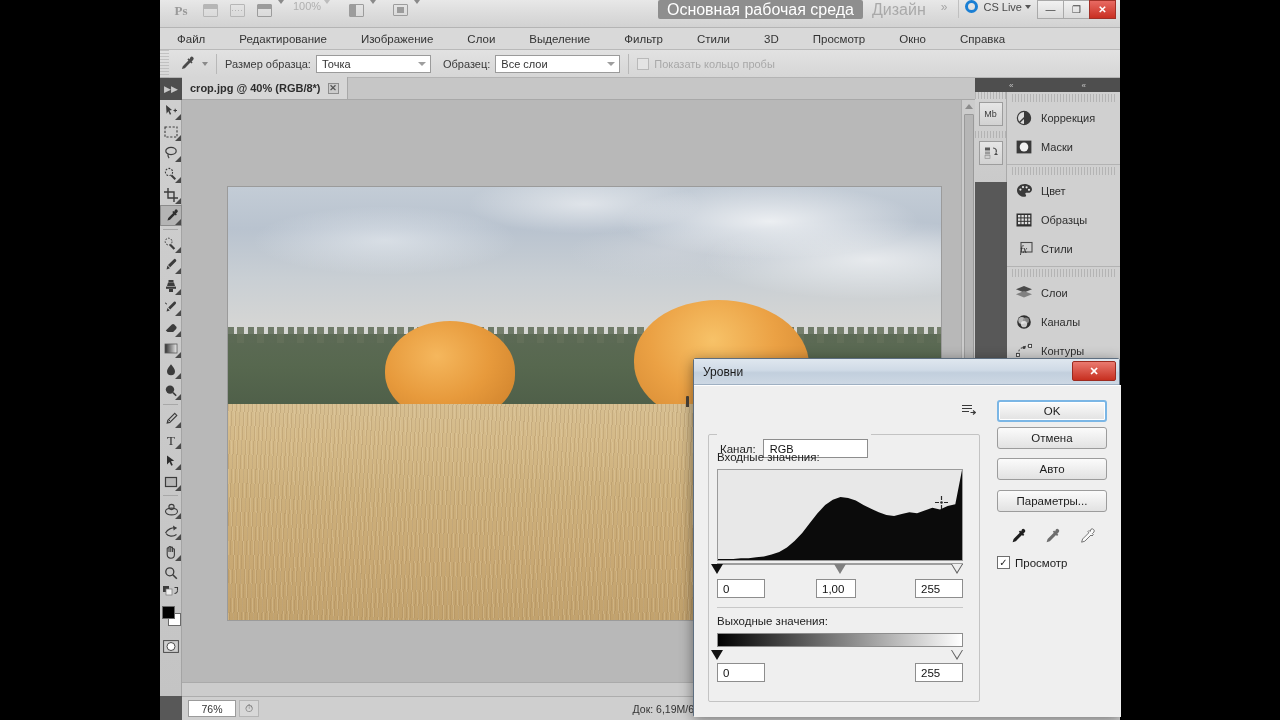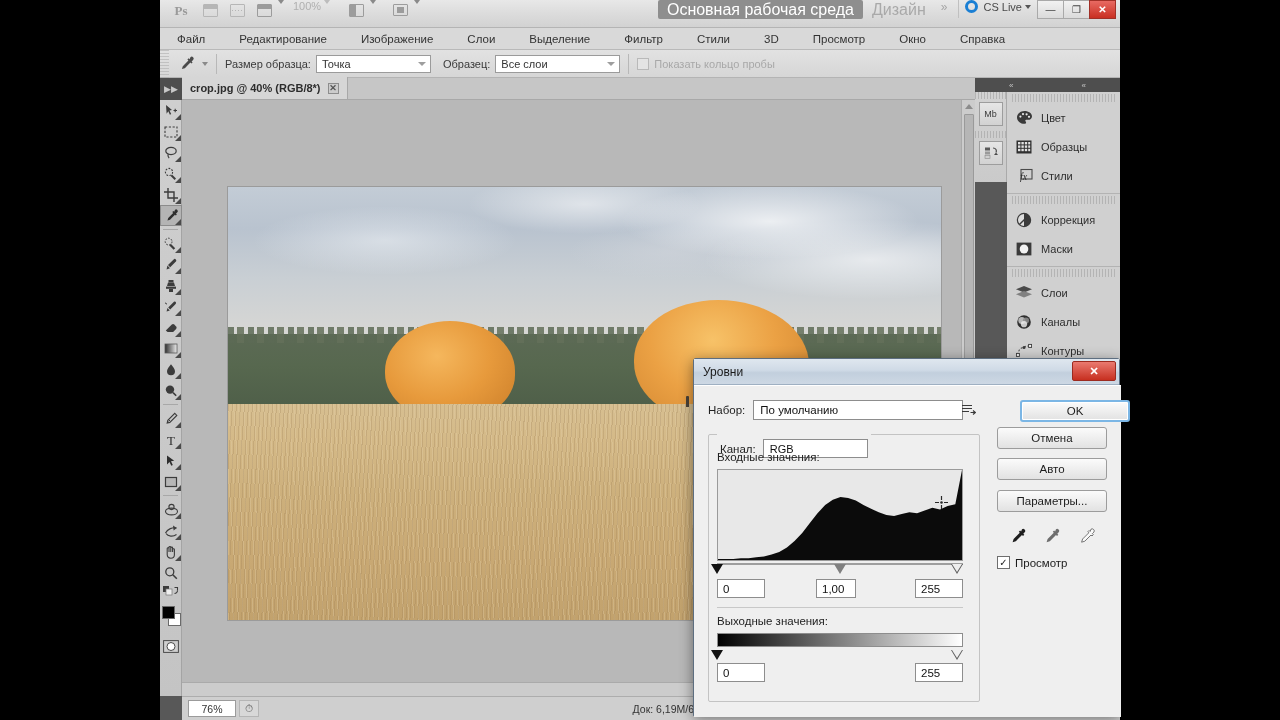--- a/index.html
+++ b/index.html
@@ -379,21 +379,21 @@
   #out-f1 { left:8px; top:228px; width:48px; }
   #out-f2 { left:206px; top:228px; width:48px; }
 
   .lv-btn {
     position:absolute; left:303px; width:110px; height:22px;
     background:linear-gradient(180deg,#fbfbfb,#e2e2e2);
     border:1px solid #9c9c9c; border-radius:3px;
     display:flex;align-items:center;justify-content:center;
     font-size:11.5px;color:#1c1c1c;
   }
-  .lv-btn.primary { border:2px solid #7bb6e5; box-shadow:inset 0 0 0 1px #fff;margin-left:23px; }
+  .lv-btn.primary { border:2px solid #7bb6e5; box-shadow:inset 0 0 0 1px #fff; }
   #btn-ok { top:14px; }
   #btn-cancel { top:41px; }
   #btn-auto { top:72px;text-align:center; }
   #btn-options { top:104px; }
   #eyedroppers { position:absolute; left:306px; top:138px; width:104px; height:26px;
                  display:flex;align-items:center;justify-content:space-around; }
   #preview-row { position:absolute; left:303px; top:170px; display:flex;align-items:center; }
   #preview-chk {
     width:13px;height:13px;border:1px solid #6e6e6e;background:#fff;
     display:flex;align-items:center;justify-content:center;
@@ -731,20 +731,43 @@
         </svg>
     </div>
   </div>
   <div id="rdock-iconcol-dark"></div>
 
   <div id="rdock-panel">
     <div class="pgroup">
       <div class="pgrip"></div>
       <div class="prow">
         <span class="pico">
+          <svg width="16" height="16" viewBox="0 0 16 16">
+              <circle cx="8" cy="8" r="6.6" fill="#ddd" stroke="#3a3a3a" stroke-width="1.2"></circle>
+              <path d="M8 1.4A6.6 6.6 0 0 1 8 14.6z" fill="#3a3a3a"></path>
+              <path d="M3.4 12.6L12.6 3.4" stroke="#3a3a3a" stroke-width="1.4"></path>
+            </svg>
+        </span>
+        <span class="plab">Коррекция</span>
+      </div>
+      <div class="prow">
+        <span class="pico">
+          <svg width="16" height="14" viewBox="0 0 16 14">
+              <rect x=".6" y=".6" width="14.8" height="12.8" fill="#3a3a3a"></rect>
+              <ellipse cx="8" cy="7" rx="4.3" ry="4.5" fill="#f2f2f2"></ellipse>
+            </svg>
+        </span>
+        <span class="plab">Маски</span>
+      </div>
+    </div>
+
+    <div class="pgroup">
+      <div class="pgrip"></div>
+      <div class="prow">
+        <span class="pico">
           <svg width="17" height="15" viewBox="0 0 17 15">
               <path d="M8.5 1C4.4 1 1 3.9 1 7.4s3.4 6.4 7.5 6.4c1 0 1.6-.6 1.6-1.3 0-.8-.8-1-.8-1.7 0-.6.5-1 1.2-1H12c2.2 0 4-1.5 4-3.4C16 3.3 12.6 1 8.5 1z" fill="#3a3a3a"></path>
               <circle cx="4.4" cy="6.6" r="1.1" fill="#e8e8e8"></circle>
               <circle cx="7" cy="4.1" r="1.1" fill="#e8e8e8"></circle>
               <circle cx="10.6" cy="4.3" r="1.1" fill="#e8e8e8"></circle>
               <circle cx="13" cy="6.8" r="1.1" fill="#e8e8e8"></circle>
             </svg>
         </span>
         <span class="plab">Цвет</span>
       </div>
@@ -774,43 +797,20 @@
         <span class="pico">
           <svg width="17" height="15" viewBox="0 0 17 15">
               <rect x="5" y="1.5" width="11" height="9.5" fill="none" stroke="#4a4a4a" stroke-width="1.1"></rect>
               <text x="4" y="12" font-size="10" font-style="italic" font-family="Liberation Serif, serif" fill="#2a2a2a">fx</text>
             </svg>
         </span>
         <span class="plab">Стили</span>
       </div>
     </div>
 
-    <div class="pgroup">
-      <div class="pgrip"></div>
-      <div class="prow">
-        <span class="pico">
-          <svg width="16" height="16" viewBox="0 0 16 16">
-              <circle cx="8" cy="8" r="6.6" fill="#ddd" stroke="#3a3a3a" stroke-width="1.2"></circle>
-              <path d="M8 1.4A6.6 6.6 0 0 1 8 14.6z" fill="#3a3a3a"></path>
-              <path d="M3.4 12.6L12.6 3.4" stroke="#3a3a3a" stroke-width="1.4"></path>
-            </svg>
-        </span>
-        <span class="plab">Коррекция</span>
-      </div>
-      <div class="prow">
-        <span class="pico">
-          <svg width="16" height="14" viewBox="0 0 16 14">
-              <rect x=".6" y=".6" width="14.8" height="12.8" fill="#3a3a3a"></rect>
-              <ellipse cx="8" cy="7" rx="4.3" ry="4.5" fill="#f2f2f2"></ellipse>
-            </svg>
-        </span>
-        <span class="plab">Маски</span>
-      </div>
-    </div>
-
     <div class="pgroup" style="border-bottom:none">
       <div class="pgrip"></div>
       <div class="prow">
         <span class="pico">
           <svg width="18" height="15" viewBox="0 0 18 15">
               <path d="M9 1l8 3.3-8 3.3L1 4.3z" fill="#4a4a4a"></path>
               <path d="M9 6l8 3.3-8 3.3L1 9.3z" fill="#808080"></path>
             </svg>
         </span>
         <span class="plab">Слои</span>
@@ -840,27 +840,20 @@
     </div>
   </div>
 
   <div id="levels">
     <div id="levels-titlebar">
       <span id="levels-title">Уровни</span>
       <span id="levels-close">✕</span>
     </div>
     <div id="levels-body">
 
-      <div id="preset-row" class="lv-row">
-        <span class="lv-lab">Набор:</span>
-        <span id="preset-combo">
-          <span>По умолчанию</span>
-          <span class="cb-arrow" style="border-top-color:#333"></span>
-        </span>
-      </div>
       <div id="preset-menu-icon">
         <svg width="15" height="14" viewBox="0 0 15 14">
             <g stroke="#3a3a3a" stroke-width="1.1">
               <path d="M1 2.5h10M1 5.5h10M1 8.5h7"></path>
             </g>
             <path d="M9.5 9.5h4.5M12 7.5l2.4 2-2.4 2" fill="none" stroke="#3a3a3a" stroke-width="1.1"></path>
           </svg>
       </div>
 
       <div id="chan-fieldset">

